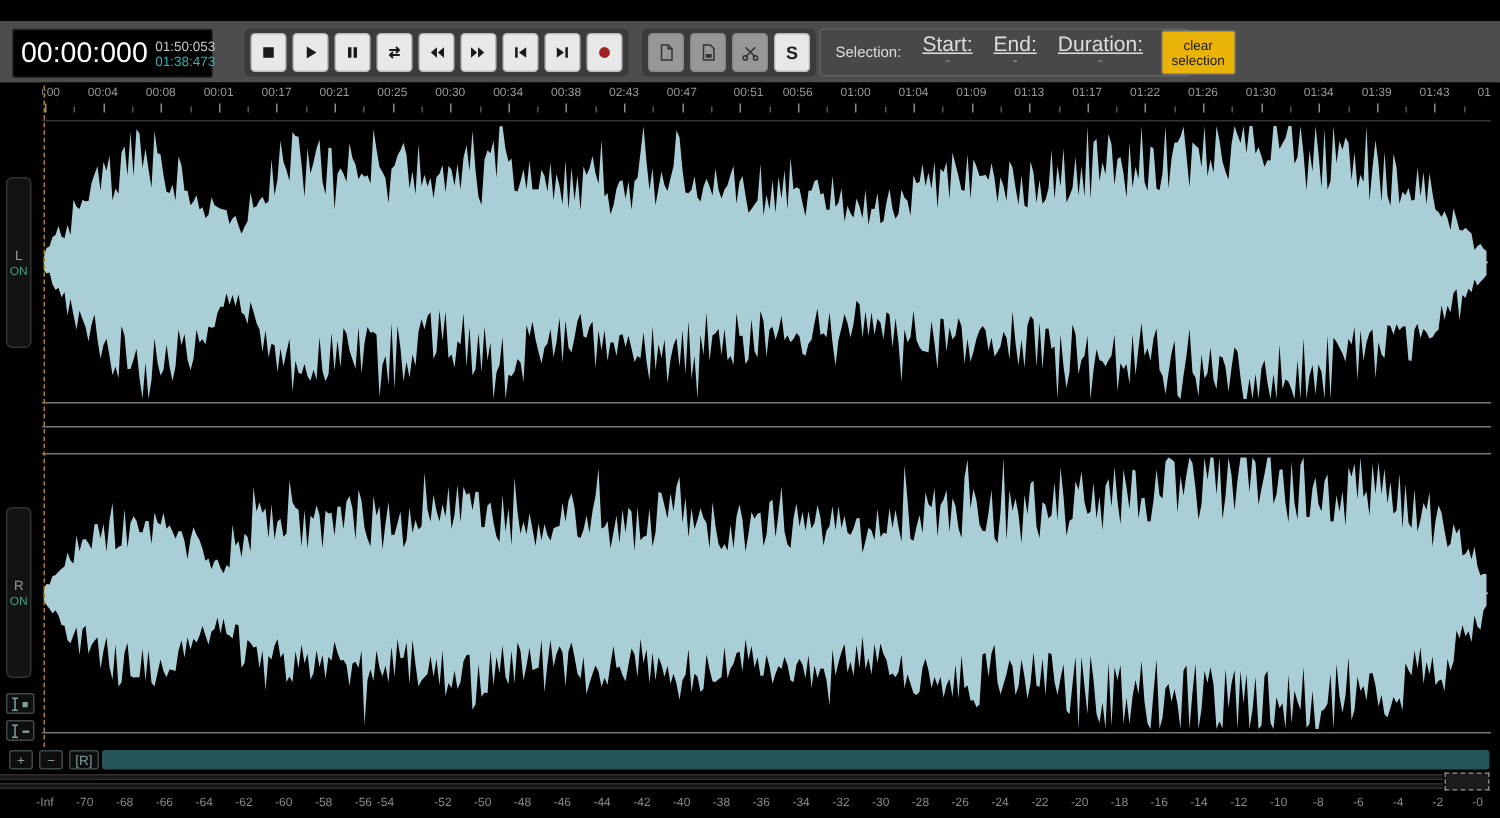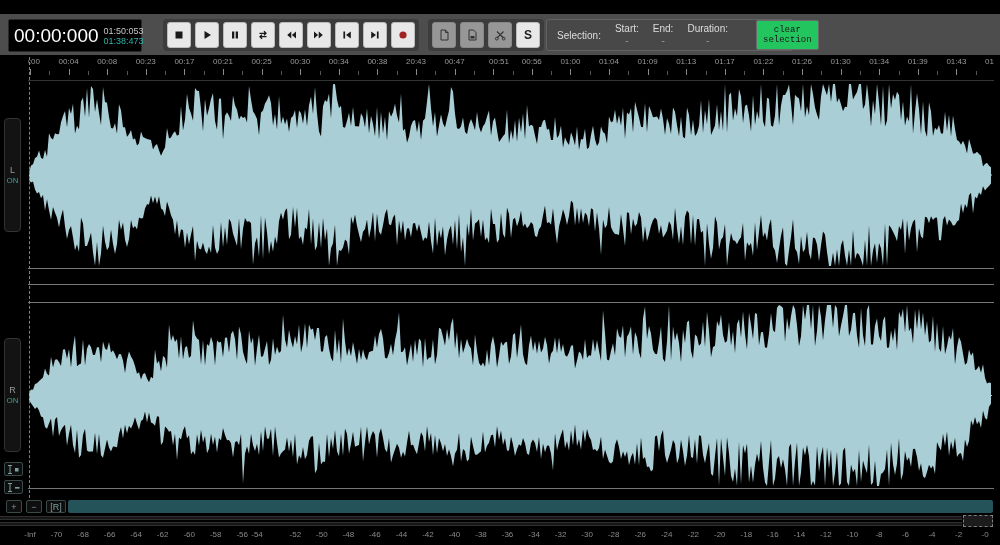--- a/index.html
+++ b/index.html
@@ -20,24 +20,24 @@
       display:flex;align-items:center;gap:4px;padding:0 4px;box-sizing:border-box;}
   .t-btn{width:24px;height:26px;background:#e8e8e8;border-radius:3px;display:flex;
       align-items:center;justify-content:center;cursor:pointer;border:1px solid #bbb;box-sizing:border-box;}
   .t-btn.disabled{background:#979797;border-color:#888;}
   .t-btn svg{display:block;}
   .s-label{font-size:12px;font-weight:bold;color:#222;}
   .selection{position:absolute;left:546px;top:5px;width:248px;height:32px;background:#484848;
       border:1px solid #626262;border-radius:3px;display:flex;align-items:center;box-sizing:border-box;}
   .sel-label{font-size:10px;color:#ddd;margin-left:10px;}
   .sel-col{display:flex;flex-direction:column;align-items:center;margin-left:14px;line-height:12px;}
-  .sel-col .lab{font-size:10px;color:#ddd;}
+  .sel-col .lab{font-size:14px;color:#ddd;text-decoration:underline;}
   .sel-col .val{font-size:10px;color:#9a9a9a;}
-  .clear-btn{margin-left:28px;background:#22c55e;border:1px solid #6a6a6a;border-radius:2px;
-      color:#1a1a1a;font-size:9px;padding:4px 6px;font-family:Liberation Mono, monospace;cursor:pointer;}
+  .clear-btn{margin-left:12px;background:#eab308;border:1px solid #6a6a6a;border-radius:2px;
+      color:#1a1a1a;font-size:9px;padding:4px 6px;font-family:Liberation Sans, sans-serif;cursor:pointer;}
   
   .ruler{position:absolute;left:28px;top:55px;width:966px;height:25px;background:#000;overflow:hidden;}
   .ruler-label{position:absolute;top:2px;font-size:8px;color:#999;transform:translateX(-50%);white-space:nowrap;}
   .tick-major{position:absolute;top:14px;width:1px;height:6px;background:#8a8a8a;}
   .tick-minor{position:absolute;top:16px;width:1px;height:4px;background:#555;}
   
   .wave-area{position:absolute;left:0;top:80px;width:1000px;height:420px;background:#000;}
   .wave-svg{position:absolute;left:29px;cursor:text;}
   .hline{position:absolute;left:28px;width:966px;height:1px;}
   .chan-tab{position:absolute;left:4px;width:17px;height:114px;background:#131313;border:1px solid #333;
@@ -166,42 +166,42 @@
   <div class="ruler" id="ruler">
       <span class="ruler-label" style="left: 2px;">00:00</span>
       <div class="tick-major" style="left: 2px;"></div>
       <div class="tick-minor" style="left: 21.3px;"></div>
       <span class="ruler-label" style="left: 40.6px;">00:04</span>
       <div class="tick-major" style="left: 40.6px;"></div>
       <div class="tick-minor" style="left: 59.9px;"></div>
       <span class="ruler-label" style="left: 79.2px;">00:08</span>
       <div class="tick-major" style="left: 79.2px;"></div>
       <div class="tick-minor" style="left: 98.5px;"></div>
-      <span class="ruler-label" style="left: 117.8px;">00:23</span>
+      <span class="ruler-label" style="left: 117.8px;">00:01</span>
       <div class="tick-major" style="left: 117.8px;"></div>
       <div class="tick-minor" style="left: 137.1px;"></div>
       <span class="ruler-label" style="left: 156.4px;">00:17</span>
       <div class="tick-major" style="left: 156.4px;"></div>
       <div class="tick-minor" style="left: 175.7px;"></div>
       <span class="ruler-label" style="left: 195px;">00:21</span>
       <div class="tick-major" style="left: 195px;"></div>
       <div class="tick-minor" style="left: 214.3px;"></div>
       <span class="ruler-label" style="left: 233.6px;">00:25</span>
       <div class="tick-major" style="left: 233.6px;"></div>
       <div class="tick-minor" style="left: 252.9px;"></div>
       <span class="ruler-label" style="left: 272.2px;">00:30</span>
       <div class="tick-major" style="left: 272.2px;"></div>
       <div class="tick-minor" style="left: 291.5px;"></div>
       <span class="ruler-label" style="left: 310.8px;">00:34</span>
       <div class="tick-major" style="left: 310.8px;"></div>
       <div class="tick-minor" style="left: 330.1px;"></div>
       <span class="ruler-label" style="left: 349.4px;">00:38</span>
       <div class="tick-major" style="left: 349.4px;"></div>
       <div class="tick-minor" style="left: 368.7px;"></div>
-      <span class="ruler-label" style="left: 388px;">20:43</span>
+      <span class="ruler-label" style="left: 388px;">02:43</span>
       <div class="tick-major" style="left: 388px;"></div>
       <div class="tick-minor" style="left: 407.3px;"></div>
       <span class="ruler-label" style="left: 426.6px;">00:47</span>
       <div class="tick-major" style="left: 426.6px;"></div>
       <div class="tick-minor" style="left: 445.9px;"></div>
       <span class="ruler-label" style="left: 471px;">00:51</span>
       <div class="tick-major" style="left: 465.2px;"></div>
       <div class="tick-minor" style="left: 484.5px;"></div>
       <span class="ruler-label" style="left: 503.8px;">00:56</span>
       <div class="tick-major" style="left: 503.8px;"></div>

